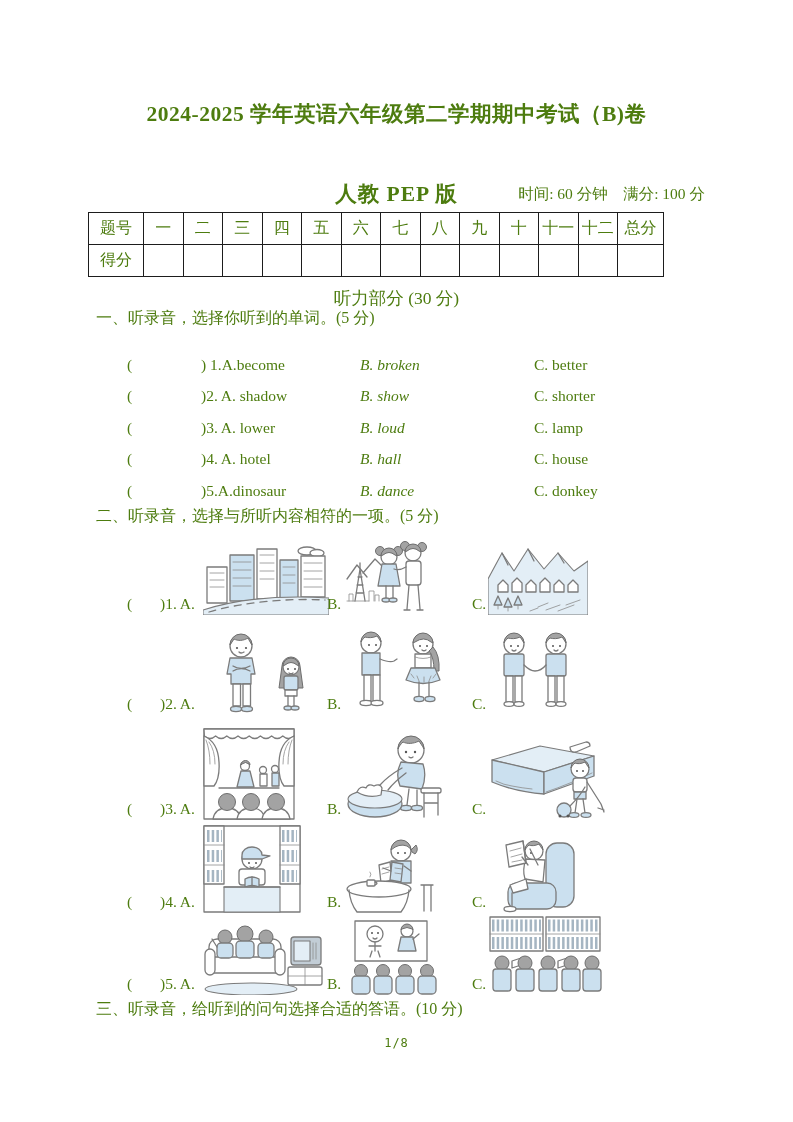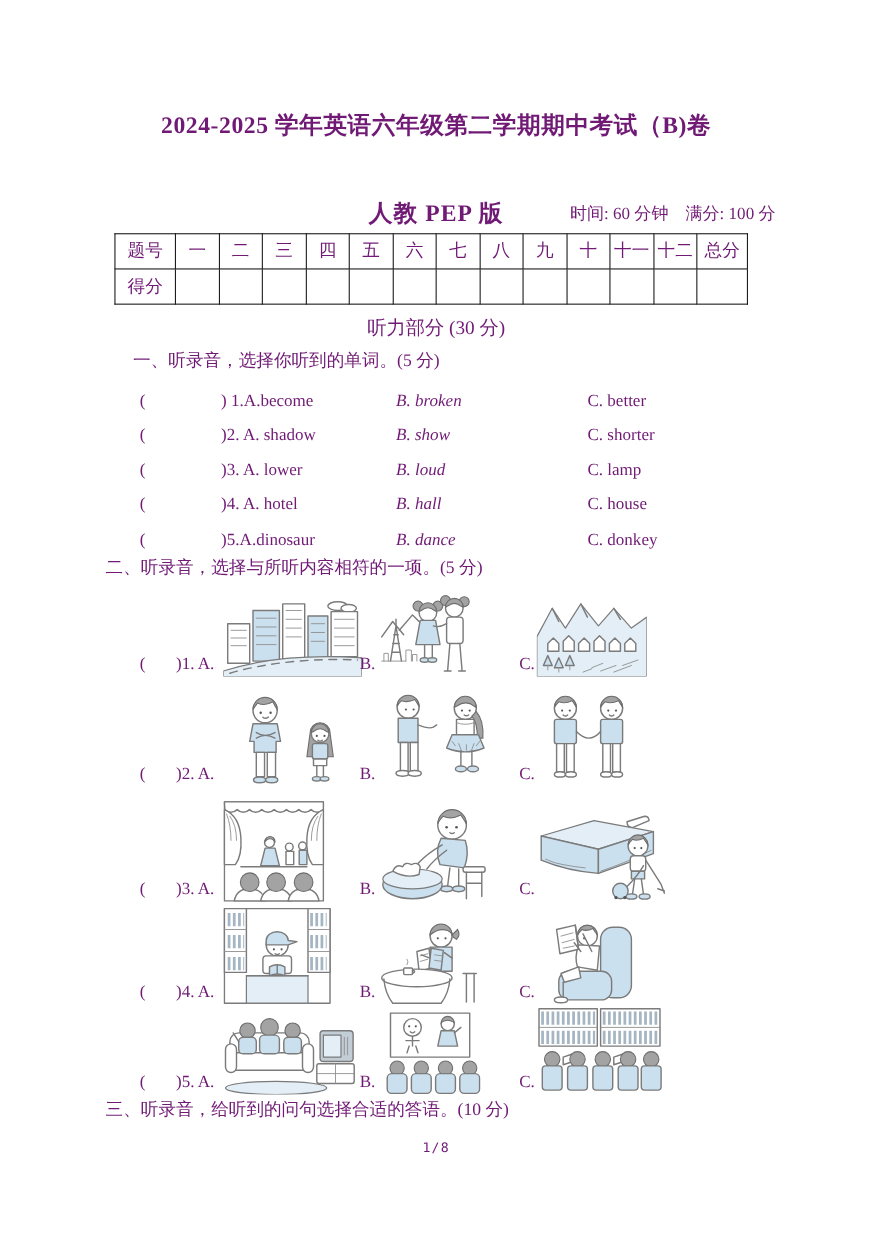--- a/index.html
+++ b/index.html
@@ -1,26 +1,26 @@
 <!DOCTYPE html>
 <html><head>
 <meta charset="utf-8">
 <style>
   html,body{margin:0;padding:0;background:#ffffff;}
   .page{position:relative;width:793px;height:1122px;background:#fff;overflow:hidden;
-        font-family:"Liberation Serif","DejaVu Serif",serif;color:#701a75;}
+        font-family:"Liberation Serif","DejaVu Serif",serif;color:#4d7c0f;}
   .abs{position:absolute;}
   .title1{top:99px;left:0;width:100%;text-align:center;font-size:21.5px;font-weight:bold;letter-spacing:.5px;}
   .title2{top:146px;left:0;width:100%;text-align:center;font-size:21.5px;font-weight:bold;letter-spacing:1px;margin-top:33px;}
   .meta{top:184px;right:88px;font-size:15.5px;}
-  table.score{position:absolute;left:104px;top:212px;border-collapse:collapse;table-layout:fixed;}
+  table.score{position:absolute;left:88px;top:212px;border-collapse:collapse;table-layout:fixed;}
   table.score td{border:1.5px solid #1d1d1d;height:31px;text-align:center;font-size:16px;padding:0;}
   .sec-title{top:286px;left:0;width:100%;text-align:center;font-size:17.5px;}
   .phead{font-size:16px;left:96px;}
-  .p1{top:318px;margin-left:25px;} .p2{top:506px;} .p3{top:999px;}
+  .p1{top:308px;} .p2{top:506px;} .p3{top:999px;}
   .qrow{position:absolute;left:0;width:100%;height:31.4px;}
   .qrow span{position:absolute;top:0;line-height:31.4px;font-size:15.5px;white-space:nowrap;}
   .q-open{left:127px;} .q-a{left:160px;margin-left:41px;} .q-b{left:360px;font-style:italic;} .q-c{left:534px;}
   .prow{position:absolute;left:0;width:100%;}
   .prow .pl{position:absolute;bottom:3px;font-size:15.5px;white-space:nowrap;}
   .pl.open{left:127px;} .pl.lab{left:160px;} .pl.b{left:327px;} .pl.c{left:472px;}
   .pic{position:absolute;bottom:1px;line-height:0;}
   .pic.a{left:203px;} .pic.pb{left:345px;} .pic.pc{left:488px;}
   .pagenum{top:1036px;left:0;width:100%;text-align:center;font-size:12px;font-weight:normal;
            font-family:"DejaVu Sans Mono","Liberation Mono",monospace;letter-spacing:1px;}

